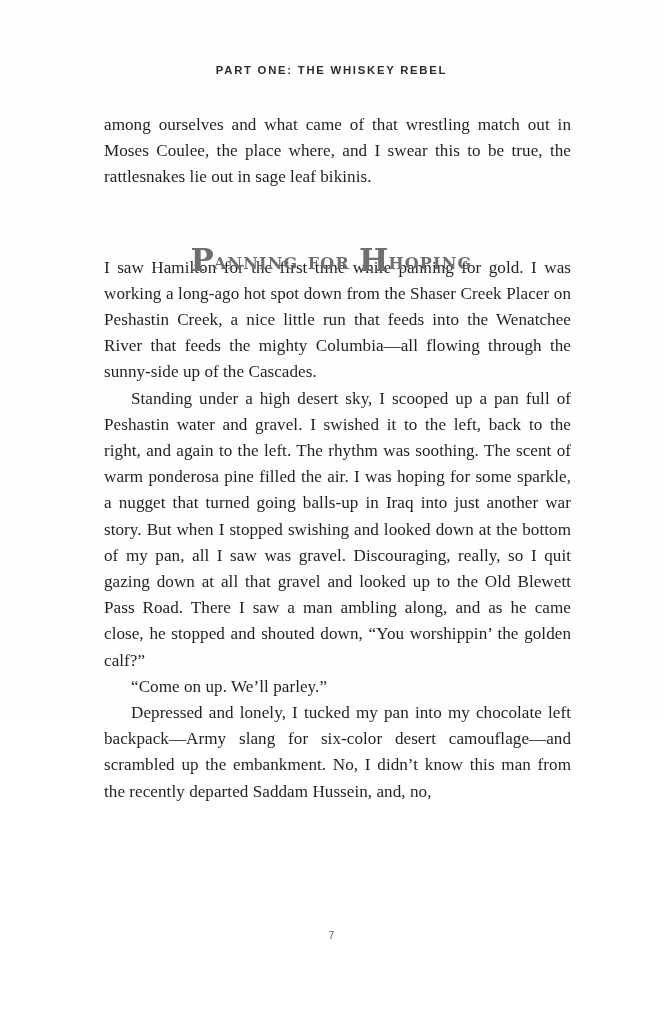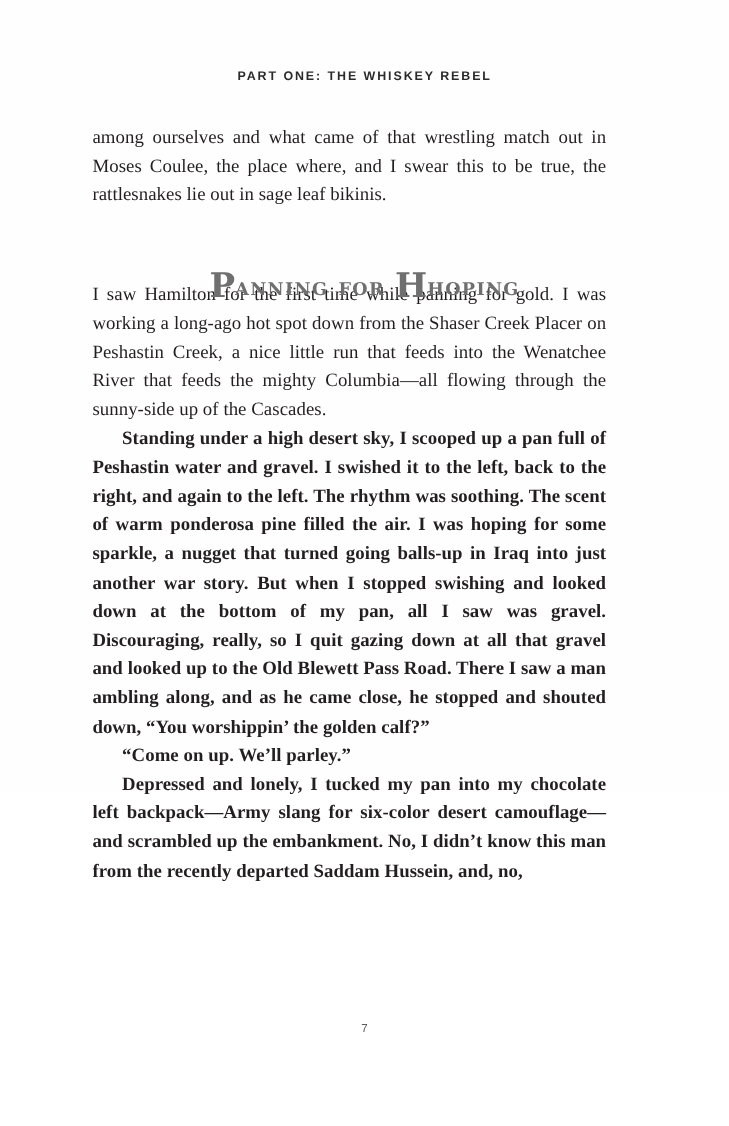--- a/index.html
+++ b/index.html
@@ -35,38 +35,37 @@
     font-size: 11.3px;
     letter-spacing: 1.75px;
     color: #2b2b2b;
     text-transform: uppercase;
     white-space: nowrap;
   }
 
   
   .text-block {
     position: absolute;
-    left: 84px;
+    left: 104px;
     top: 112px;
     width: 467px;
   }
 
   p.body-par {
     margin: 0;
     font-size: 17.1px;
     line-height: 26.2px;
     text-align: justify;
     text-justify: inter-word;
     color: #231f20;
     hyphens: none;
     letter-spacing: 0.05px;
   }
   p.body-par.indent {
     text-indent: 27px;
-    font-weight: bold;
   }
   p.body-par.flush {
     text-indent: 0;
   }
 
   
   p.body-par::after {
     content: "";
     display: inline-block;
     width: 100%;

